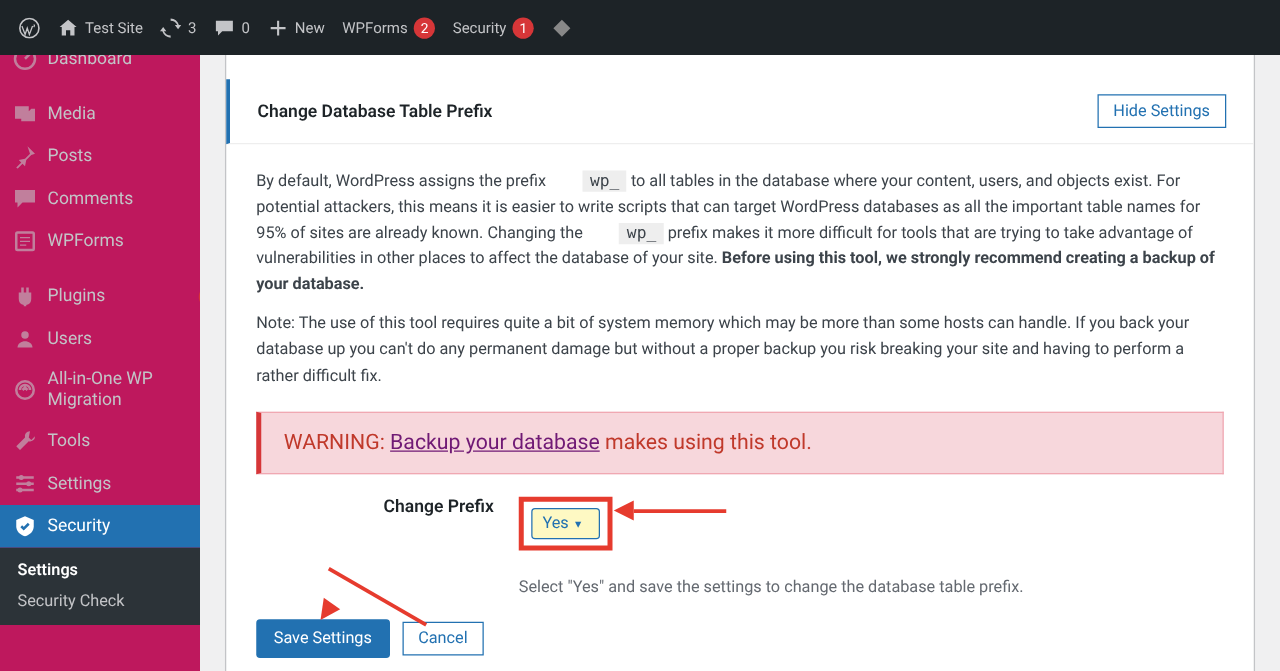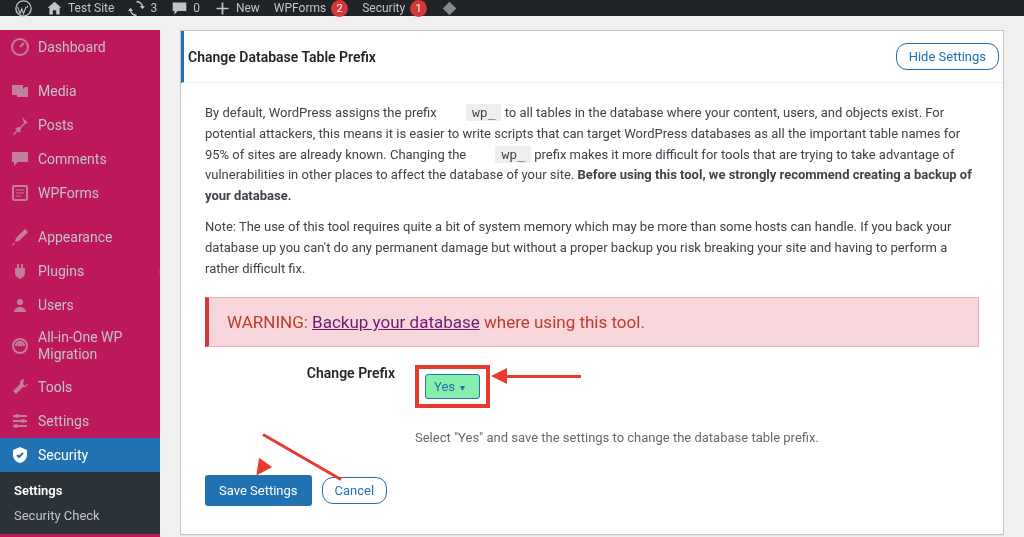--- a/index.html
+++ b/index.html
@@ -1,63 +1,63 @@
 <!DOCTYPE html>
 <html><head>
 <meta charset="utf-8">
 <style>
 * { margin:0; padding:0; box-sizing:border-box; font-family:-apple-system,BlinkMacSystemFont,"Segoe UI",Roboto,Arial,sans-serif; }
 body { width:1024px; height:537px; overflow:hidden; background:#f0f0f1; font-size:13px; color:#3c434a; }
 
 
-.adminbar { position:absolute; top:0; left:0; right:0; height:16px; background:#1d2327; color:#c3c4c7; display:flex; align-items:center; font-size:12px; padding:0 8px; z-index:10; }
+.adminbar { position:absolute; top:0; left:0; right:0; height:44px; background:#1d2327; color:#c3c4c7; display:flex; align-items:center; font-size:12px; padding:0 8px; z-index:10; }
 .adminbar-item { display:flex; align-items:center; gap:5px; padding:0 7px; height:100%; cursor:pointer; }
 .badge-orange { background:#d63638; color:#fff; border-radius:9px; min-width:17px; height:17px; display:inline-flex; align-items:center; justify-content:center; font-size:11px; padding:0 5px; }
 .adminbar svg { width:17px; height:17px; }
 
 
 .sidebar { position:absolute; top:30px; left:0; bottom:0; width:184px; background:#be185d; color:#c3c4c7; font-size:14px; overflow:hidden; }
 .sb-item { display:flex; align-items:center; gap:8px; padding:7px 8px 7px 10px; cursor:pointer; position:relative; }
 .sb-item.active { background:#2271b1; color:#fff; }
 .sb-item .ic { width:20px; height:20px; display:flex; align-items:center; justify-content:center; opacity:.6; }
 .sb-item.active .ic { opacity:1; }
 .sb-item .lbl { flex:1; }
 .sb-badge { background:#d63638; color:#fff; border-radius:9px; min-width:17px; height:17px; display:inline-flex; align-items:center; justify-content:center; font-size:11px; padding:0 4px; }
 .sb-sub { background:#2c3338; padding:6px 0; }
 .sb-sub-item { padding:5px 8px 5px 14px; font-size:13px; cursor:pointer; color:#c3c4c7; }
 .sb-sub-item.cur { color:#fff; font-weight:600; }
 
 
 .main { position:absolute; top:30px; left:160px; right:0; bottom:0; background:#f0f0f1; overflow:auto; padding:0 20px; }
 .panel { background:#fff; margin:0; border:1px solid #c3c4c7; box-shadow:0 1px 1px rgba(0,0,0,.04); }
-.panel-head { padding:12px 4px; border-bottom:1px solid #eee; border-left:3px solid #2271b1; display:flex; align-items:center; justify-content:space-between; }
+.panel-head { padding:12px 22px; border-bottom:1px solid #eee; border-left:3px solid #2271b1; display:flex; align-items:center; justify-content:space-between;margin-top:32px; }
 .panel-head h2 { font-size:14px; font-weight:600; color:#1d2327; }
-.btn-outline { border:1px solid #2271b1; color:#2271b1; background:#fff; padding:5px 12px; font-size:13px; cursor:pointer; border-radius:11px; }
+.btn-outline { border:1px solid #2271b1; color:#2271b1; background:#fff; padding:5px 12px; font-size:13px; cursor:pointer; border-radius:0; }
 .panel-body { padding:20px 24px 28px; }
 .panel-body p { line-height:1.6; color:#3c434a; margin-bottom:10px; }
 .code { background:#eee; padding:1px 6px; font-family:Consolas,monospace;margin-left:26px; }
 .warning { background:#f7d7dc; border:1px solid #f0a8b2; border-left:4px solid #d63638; padding:14px 18px; font-size:17px; color:#c0392b; margin:18px 0; }
 .warning a { color:#701a75; }
 .status-line { color:#3c434a; margin:10px 0 24px; }
 
 .form-row { display:flex; align-items:flex-start; gap:20px; margin-top:14px; }
 .form-label-cell { width:190px; padding-left:14px; font-weight:600; font-size:14px; color:#1d2327;text-align:right; }
 .form-input-cell { flex:1; position:relative; }
 
 .select-wrap { display:inline-block; border:4px solid #e63b2e; padding:5px 6px; }
-select.yesno { border:1px solid #2271b1; color:#2271b1; background:#86efac; padding:4px 22px 4px 8px; font-size:13px; border-radius:3px; appearance:none; min-width:55px; }
+select.yesno { border:1px solid #2271b1; color:#2271b1; background:#fef9c3; padding:4px 22px 4px 8px; font-size:13px; border-radius:3px; appearance:none; min-width:55px; }
 .chev { position:relative; margin-left:-20px; pointer-events:none; color:#2271b1; font-size:10px; }
 
 .arrow1 { position:absolute; left:76px; top:6px; width:90px; height:10px; }
 .arrow1::before { content:""; position:absolute; right:0; top:4px; width:74px; height:3px; background:#e63b2e; }
 .arrow1::after { content:""; position:absolute; left:0; top:-3px; border-top:8px solid transparent; border-bottom:8px solid transparent; border-right:16px solid #e63b2e; }
 
 .helper { color:#646970; font-size:13px; margin-top:22px; }
 
-.actions { margin-top:30px; display:flex; align-items:center; gap:10px; position:relative; }
+.actions { margin-top:18px; display:flex; align-items:center; gap:10px; position:relative; }
 .btn-primary { background:#2271b1; color:#fff; border:none; padding:8px 14px; font-size:13px; cursor:pointer; border-radius:3px; }
 .arrow2 { position:absolute; left:58px; top:-42px; width:90px; height:45px; pointer-events:none; }
 .arrow2-line { position:absolute; left:0; top:0; width:90px; height:3px; background:#e63b2e; transform:rotate(30deg); transform-origin:left center; }
 .arrow2-head { position:absolute; left:-10px; top:28px; width:0; height:0; border-top:8px solid transparent; border-bottom:8px solid transparent; border-right:16px solid #e63b2e; transform:rotate(-55deg); }
 </style>
 </head>
 <body>
 
 <div class="adminbar">
   <div class="adminbar-item">
@@ -144,28 +144,20 @@
   <div class="sb-item">
     <span class="ic">
         <svg viewBox="0 0 20 20" fill="currentColor">
           <rect x="3" y="3" width="14" height="14" rx="1" fill="none" stroke="currentColor" stroke-width="2"></rect>
           <path d="M6 7h8M6 10h8M6 13h5" stroke="currentColor"></path>
         </svg>
       </span>
     <span class="lbl">WPForms</span>
   </div>
   <div style="height:10px;"></div>
-  <div class="sb-item">
-    <span class="ic">
-        <svg viewBox="0 0 20 20" fill="currentColor">
-          <path d="M15 2l3 3-9 9-4 1 1-4zM4 16c-1 1-2 1-2 2 1 0 2 0 3-1z"></path>
-        </svg>
-      </span>
-    <span class="lbl">Appearance</span>
-  </div>
   <div class="sb-item">
     <span class="ic">
         <svg viewBox="0 0 20 20" fill="currentColor">
           <path d="M7 3v4H5v5a5 5 0 0 0 4 5v1h2v-1a5 5 0 0 0 4-5V7h-2V3h-2v4H9V3z"></path>
         </svg>
       </span>
     <span class="lbl">Plugins</span>
     <span class="sb-badge">2</span>
   </div>
   <div class="sb-item">
@@ -227,21 +219,21 @@
       <h2>Change Database Table Prefix</h2>
       <button class="btn-outline">Hide Settings</button>
     </div>
     <div class="panel-body">
       <p>
         <span>By default, WordPress assigns the prefix </span><span class="code">wp_</span><span> to all tables in the database where your content, users, and objects exist. For potential attackers, this means it is easier to write scripts that can target WordPress databases as all the important table names for 95% of sites are already known. Changing the </span><span class="code">wp_</span><span> prefix makes it more difficult for tools that are trying to take advantage of vulnerabilities in other places to affect the database of your site. </span><strong>Before using this tool, we strongly recommend creating a backup of your database.</strong>
       </p>
       <p>Note: The use of this tool requires quite a bit of system memory which may be more than some hosts can handle. If you back your database up you can't do any permanent damage but without a proper backup you risk breaking your site and having to perform a rather difficult fix.</p>
 
       <div class="warning">
-        <span>WARNING: </span><a href="#">Backup your database</a><span> where using this tool.</span>
+        <span>WARNING: </span><a href="#">Backup your database</a><span> makes using this tool.</span>
       </div>
 
 
       <div class="form-row">
         <div class="form-label-cell">Change Prefix</div>
         <div class="form-input-cell">
           <span class="select-wrap">
             <select class="yesno">
               <option>Yes</option>
             </select><span class="chev">▾</span>

